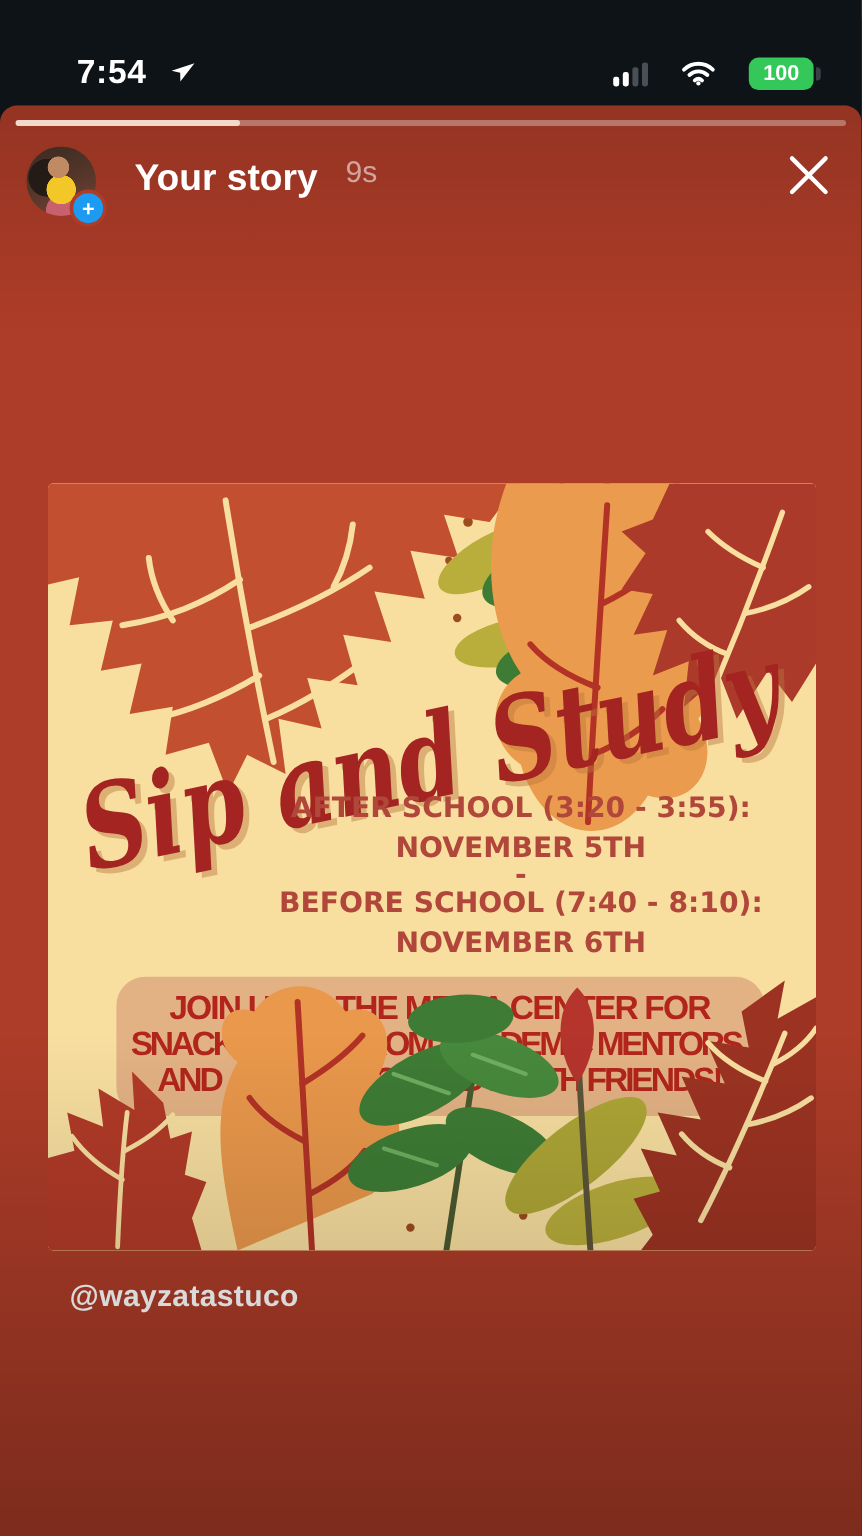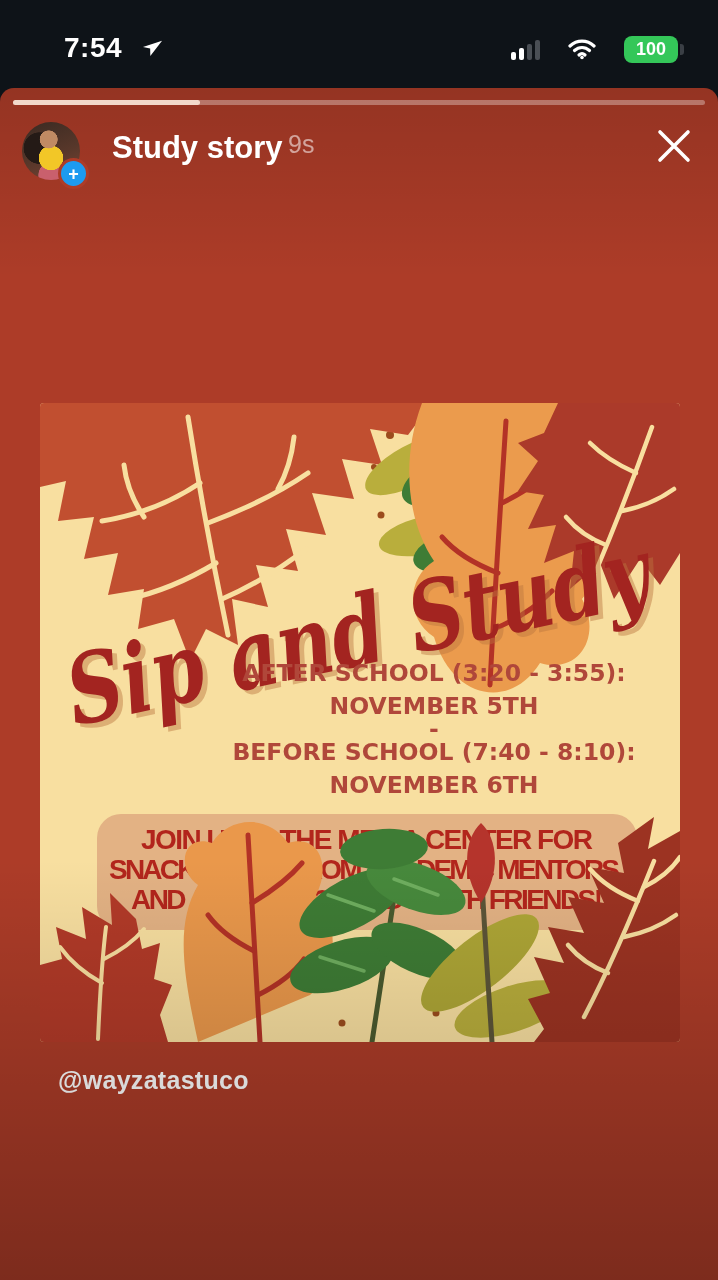--- a/index.html
+++ b/index.html
@@ -3,21 +3,21 @@
 <meta charset="utf-8">
 <style>
   html,body{margin:0;padding:0;}
   body{
     width:718px;height:1280px;position:relative;overflow:hidden;
     background:#0e1318;
     font-family:"Liberation Sans", sans-serif;
     -webkit-font-smoothing:antialiased;
   }
   
-  .statusbar{position:absolute;top:4px;left:0;width:718px;height:112px;background:#0e1318;}
+  .statusbar{position:absolute;top:16px;left:0;width:718px;height:112px;background:#0e1318;}
   .sb-time{position:absolute;left:64px;top:28px;color:#ffffff;font-size:28px;font-weight:700;letter-spacing:.5px;}
   .sb-loc{position:absolute;left:142px;top:33px;width:22px;height:22px;}
   .sb-right{position:absolute;right:40px;top:32px;display:flex;align-items:center;gap:28px;}
   .sig{display:flex;align-items:flex-end;gap:3px;height:20px;}
   .sig span{width:5px;border-radius:2px;background:#4a4f55;display:block;}
   .sig span:nth-child(1){height:8px;background:#fff;}
   .sig span:nth-child(2){height:12px;background:#fff;}
   .sig span:nth-child(3){height:16px;}
   .sig span:nth-child(4){height:20px;}
   .battery{position:relative;width:54px;height:27px;background:#34c759;border-radius:8px;
@@ -237,21 +237,21 @@
 
   <div class="scrim-bottom"></div>
 
   <div class="progress">
     <div class="fill"></div>
   </div>
 
   <div class="header">
     <div class="avatar"></div>
     <div class="plus-badge">+</div>
-    <div class="story-title">Study story</div>
+    <div class="story-title">Your story</div>
     <div class="story-time">9s</div>
     <div class="close-btn">
       <svg width="38" height="38" viewBox="0 0 38 38">
         <path d="M5 5 L33 33 M33 5 L5 33" stroke="#ffffff" stroke-width="3.6" stroke-linecap="round"></path>
       </svg>
     </div>
   </div>
 </div>
 
 </body></html>

